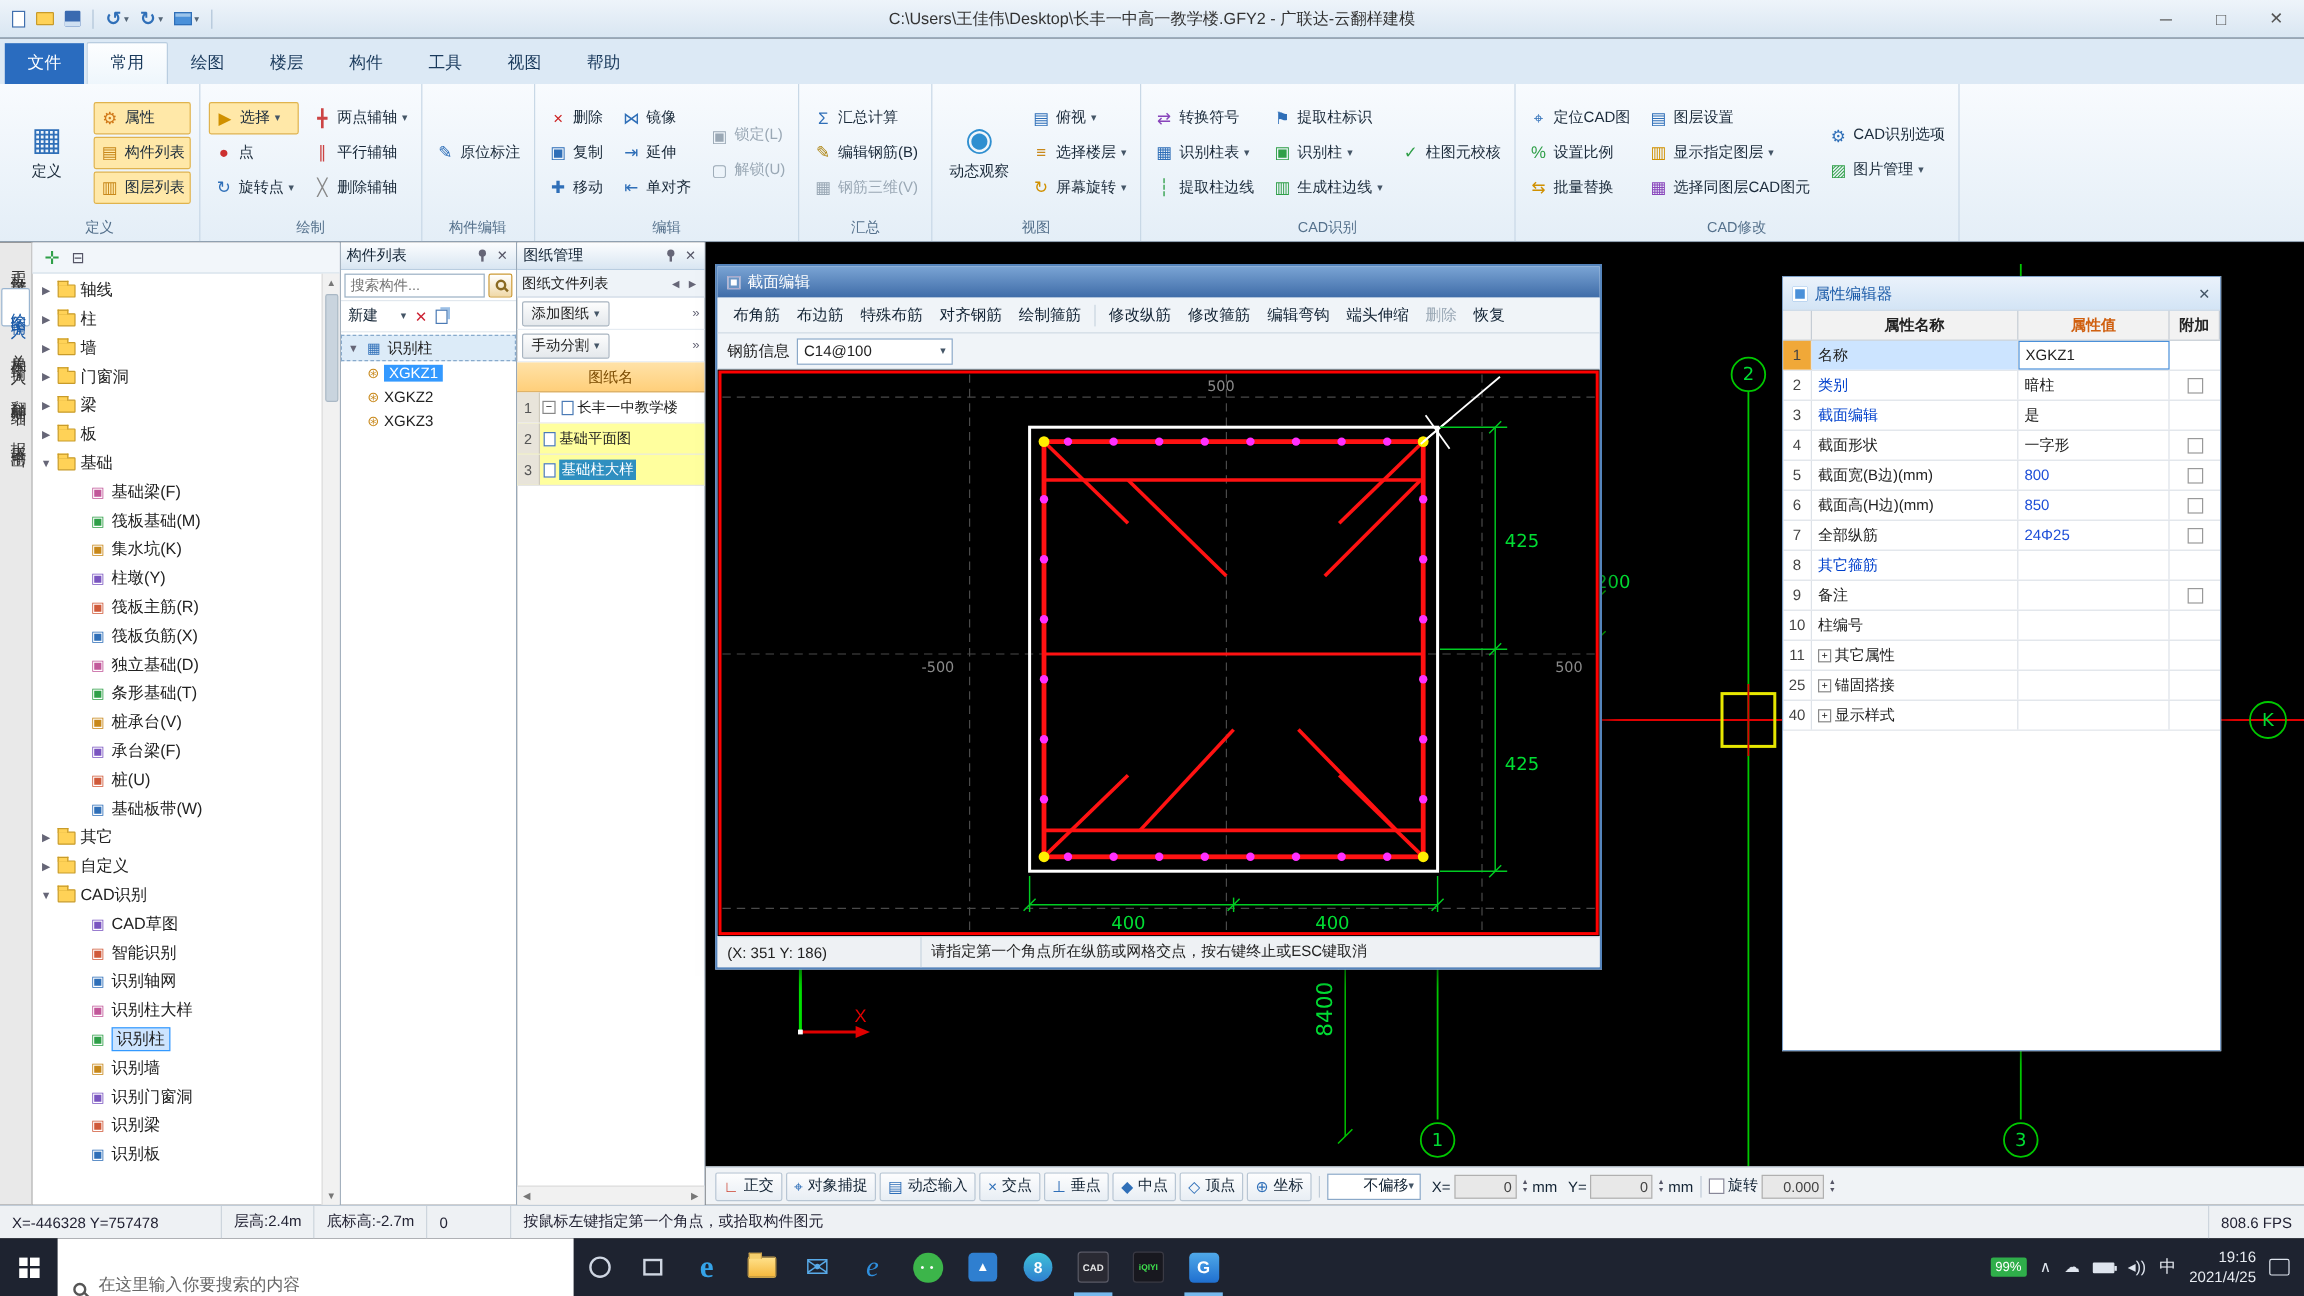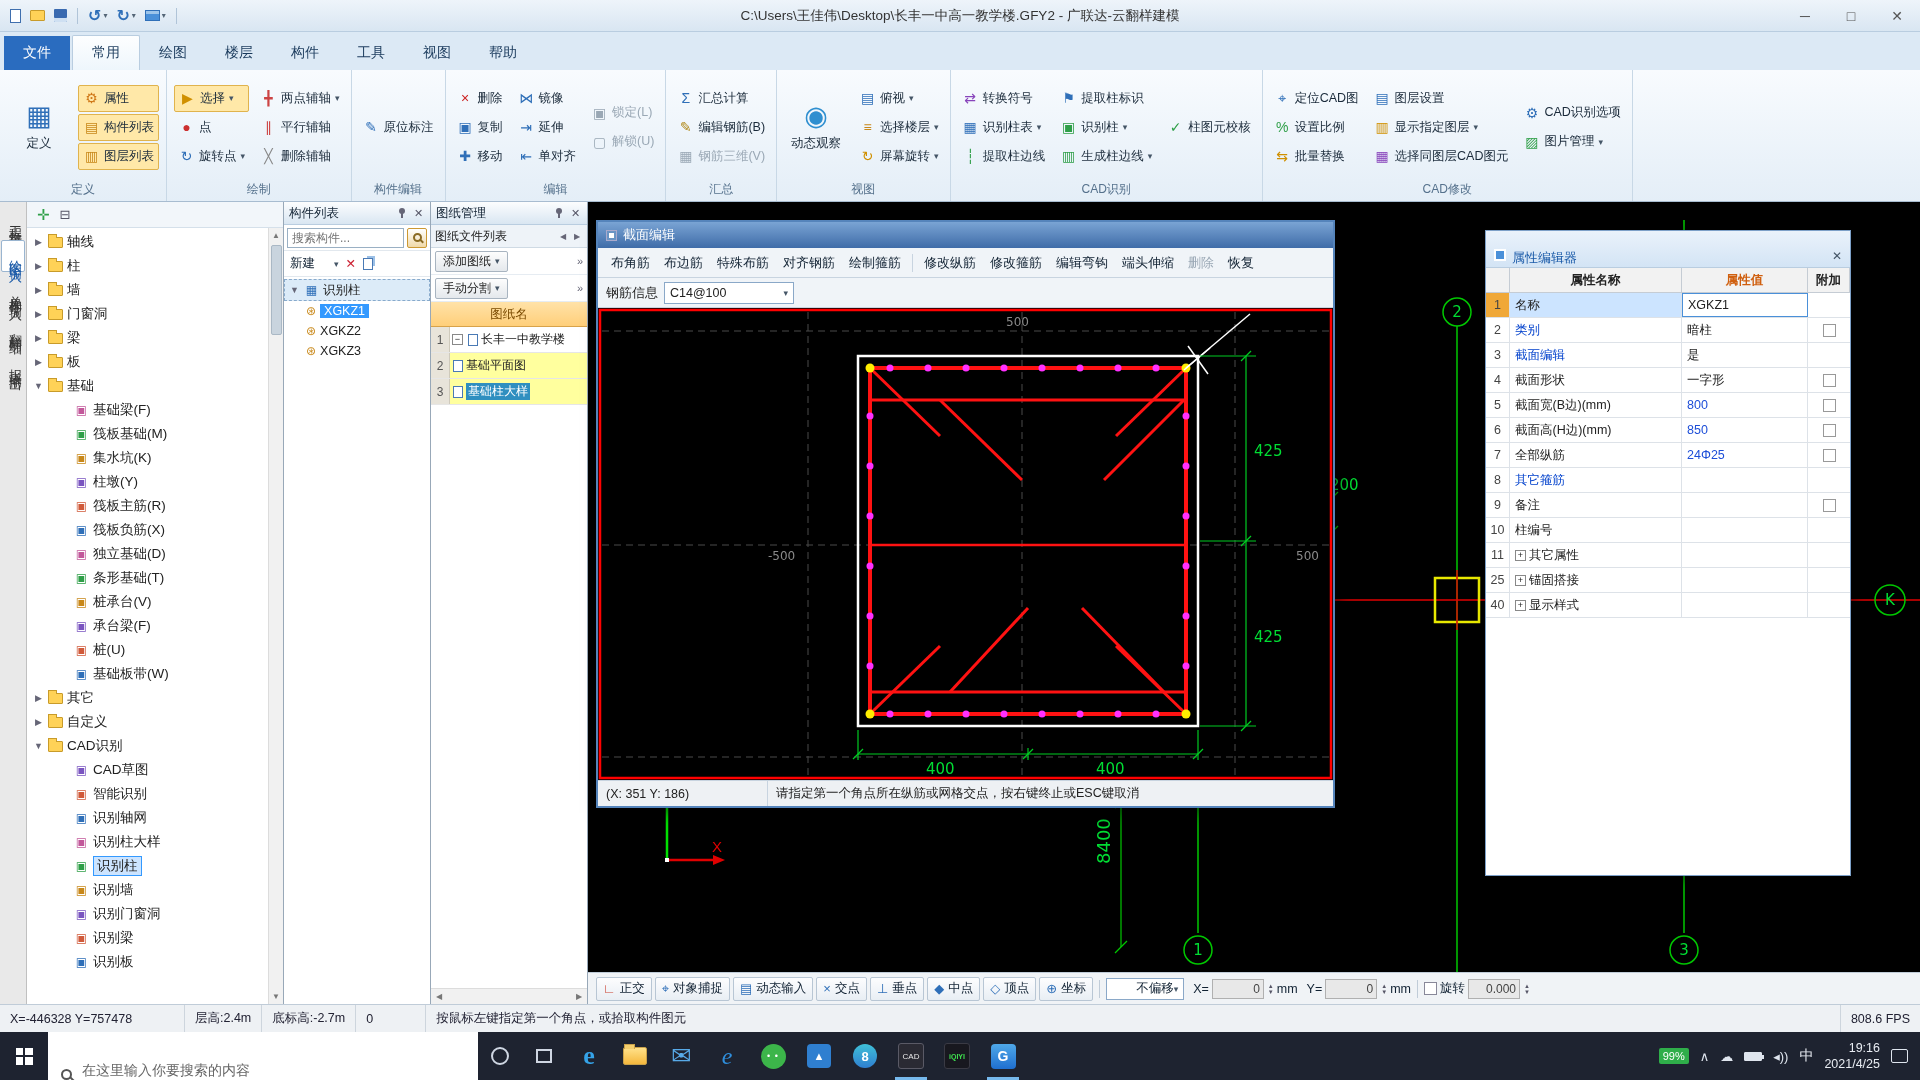--- a/index.html
+++ b/index.html
@@ -142,21 +142,21 @@
 .dlg-rebarrow{height:30px;background:#f0f4f8;border-bottom:1px solid #c8d4e0;display:flex;align-items:center;gap:6px;padding:0 8px;font-size:13px;flex:none}
 .rebar-combo{width:130px;height:22px;background:#fff;border:1px solid #8aa8c8;display:flex;align-items:center;justify-content:space-between;padding:0 5px;font-size:12.5px}
 .dlg-canvas{flex:1;background:#000;min-height:0}
 .dlg-canvas svg{width:100%;height:100%;display:block}
 .dlg-status{height:26px;background:#eef1f4;border-top:1px solid #c8d4e0;display:flex;align-items:center;font-size:12.5px;flex:none}
 .dlg-coords{width:170px;height:100%;display:flex;align-items:center;padding:0 8px;border-right:1px solid #c8d4e0}
 .dlg-hint{padding:0 8px;white-space:nowrap;overflow:hidden}
 
 
 .propeditor{position:absolute;left:1485px;top:28px;width:366px;height:646px;background:#fff;border:1px solid #7da0c8;box-shadow:3px 4px 10px rgba(0,0,0,.4);display:flex;flex-direction:column;z-index:5}
-.prop-title{height:28px;background:linear-gradient(#eaf2fb,#d3e4f5);border-bottom:1px solid #b9cde0;display:flex;align-items:flex-start;gap:6px;padding:18px 8px;color:#1a5aa8;font-size:13px;flex:none}
+.prop-title{height:28px;background:linear-gradient(#eaf2fb,#d3e4f5);border-bottom:1px solid #b9cde0;display:flex;align-items:center;gap:6px;padding:4px 8px;color:#1a5aa8;font-size:13px;flex:none}
 .prop-title-icon{width:12px;height:12px;background:#4a90d9;box-shadow:inset 0 0 0 2px #fff,inset 0 0 0 3px #4a90d9}
 .prop-close{margin-left:auto;color:#456;font-size:12px}
 .phead{display:flex;height:25px;border-bottom:1px solid #c5ccd4;background:#f2f2f2;font-weight:bold;font-size:12.5px;flex:none}
 .phead .pc{display:flex;align-items:center;justify-content:center;border-right:1px solid #c5ccd4}
 .pc-num{width:24px;flex:none}
 .pc-name{width:172px;flex:none}
 .pc-val{width:126px;flex:none;color:#d06010}
 .pc-chk{flex:1}
 .prow{display:flex;height:25px;border-bottom:1px solid #dde2e8;font-size:12.5px}
 .pnum{width:24px;display:flex;align-items:center;justify-content:center;border-right:1px solid #dde2e8;color:#444;flex:none}
@@ -199,21 +199,21 @@
 .ta-explorer-icon::before{content:"";position:absolute;top:-4px;left:0;width:9px;height:4px;background:#f5cf6d;border:1px solid #caa24a;border-bottom:none}
 .ta-mail-icon::before{content:"✉";color:#58aae8;font-size:24px}
 .ta-ie-icon::before{content:"e";color:#2f8fdd;font-size:24px;font-style:italic;font-family:"Liberation Serif",serif}
 .ta-wechat-icon{width:25px;height:25px;border-radius:50%;background:#3cb54a;display:flex;align-items:center;justify-content:center}
 .ta-wechat-icon::before{content:"• •";color:#fff;font-size:9px;letter-spacing:1px}
 .ta-app-blue-icon{width:24px;height:24px;border-radius:4px;background:#2f7fd0;display:flex;align-items:center;justify-content:center}
 .ta-app-blue-icon::before{content:"▲";color:#fff;font-size:11px}
 .ta-app-teal-icon{width:24px;height:24px;border-radius:50%;background:linear-gradient(#3fc0d8,#2f7fd0);display:flex;align-items:center;justify-content:center;font-size:13px;color:#fff;font-weight:bold}
 .ta-app-teal-icon::before{content:"8"}
 .ta-cad-app-icon{width:26px;height:26px;background:#2a2a33;border:1px solid #5a5a66;border-radius:3px;display:flex;align-items:center;justify-content:center}
-.ta-cad-app-icon span{font-size:8px;color:#e8e8e8;font-weight:normal}
+.ta-cad-app-icon span{font-size:8px;color:#e8e8e8;font-weight:bold}
 .ta-iqiyi-icon{width:26px;height:26px;background:#18181f;border:1px solid #3a3a44;border-radius:3px;display:flex;align-items:center;justify-content:center}
 .ta-iqiyi-icon span{font-size:7px;color:#3fe04f;font-weight:bold}
 .ta-glodon-icon{width:25px;height:25px;border-radius:4px;background:linear-gradient(#4fa8e8,#1f6fd0);display:flex;align-items:center;justify-content:center;color:#fff;font-weight:bold}
 .ta-glodon-icon::before{content:"G";font-size:14px}
 .tb-tray{margin-left:auto;display:flex;align-items:center;gap:11px;padding-right:12px;font-size:12px;color:#e8ecf2}
 .batt-badge{background:#2fae4a;color:#fff;font-size:11px;padding:2px 4px;border-radius:2px}
 .tray-glyph{font-size:13px;color:#dfe5ee}
 .batt-icon{width:18px;height:9px;border:1px solid #dfe5ee;border-radius:1px;position:relative;background:#dfe5ee}
 .batt-icon::after{content:"";position:absolute;right:-3px;top:2px;width:2px;height:4px;background:#dfe5ee}
 .tb-clock{text-align:right;font-size:12.5px;line-height:1.3;white-space:nowrap}

